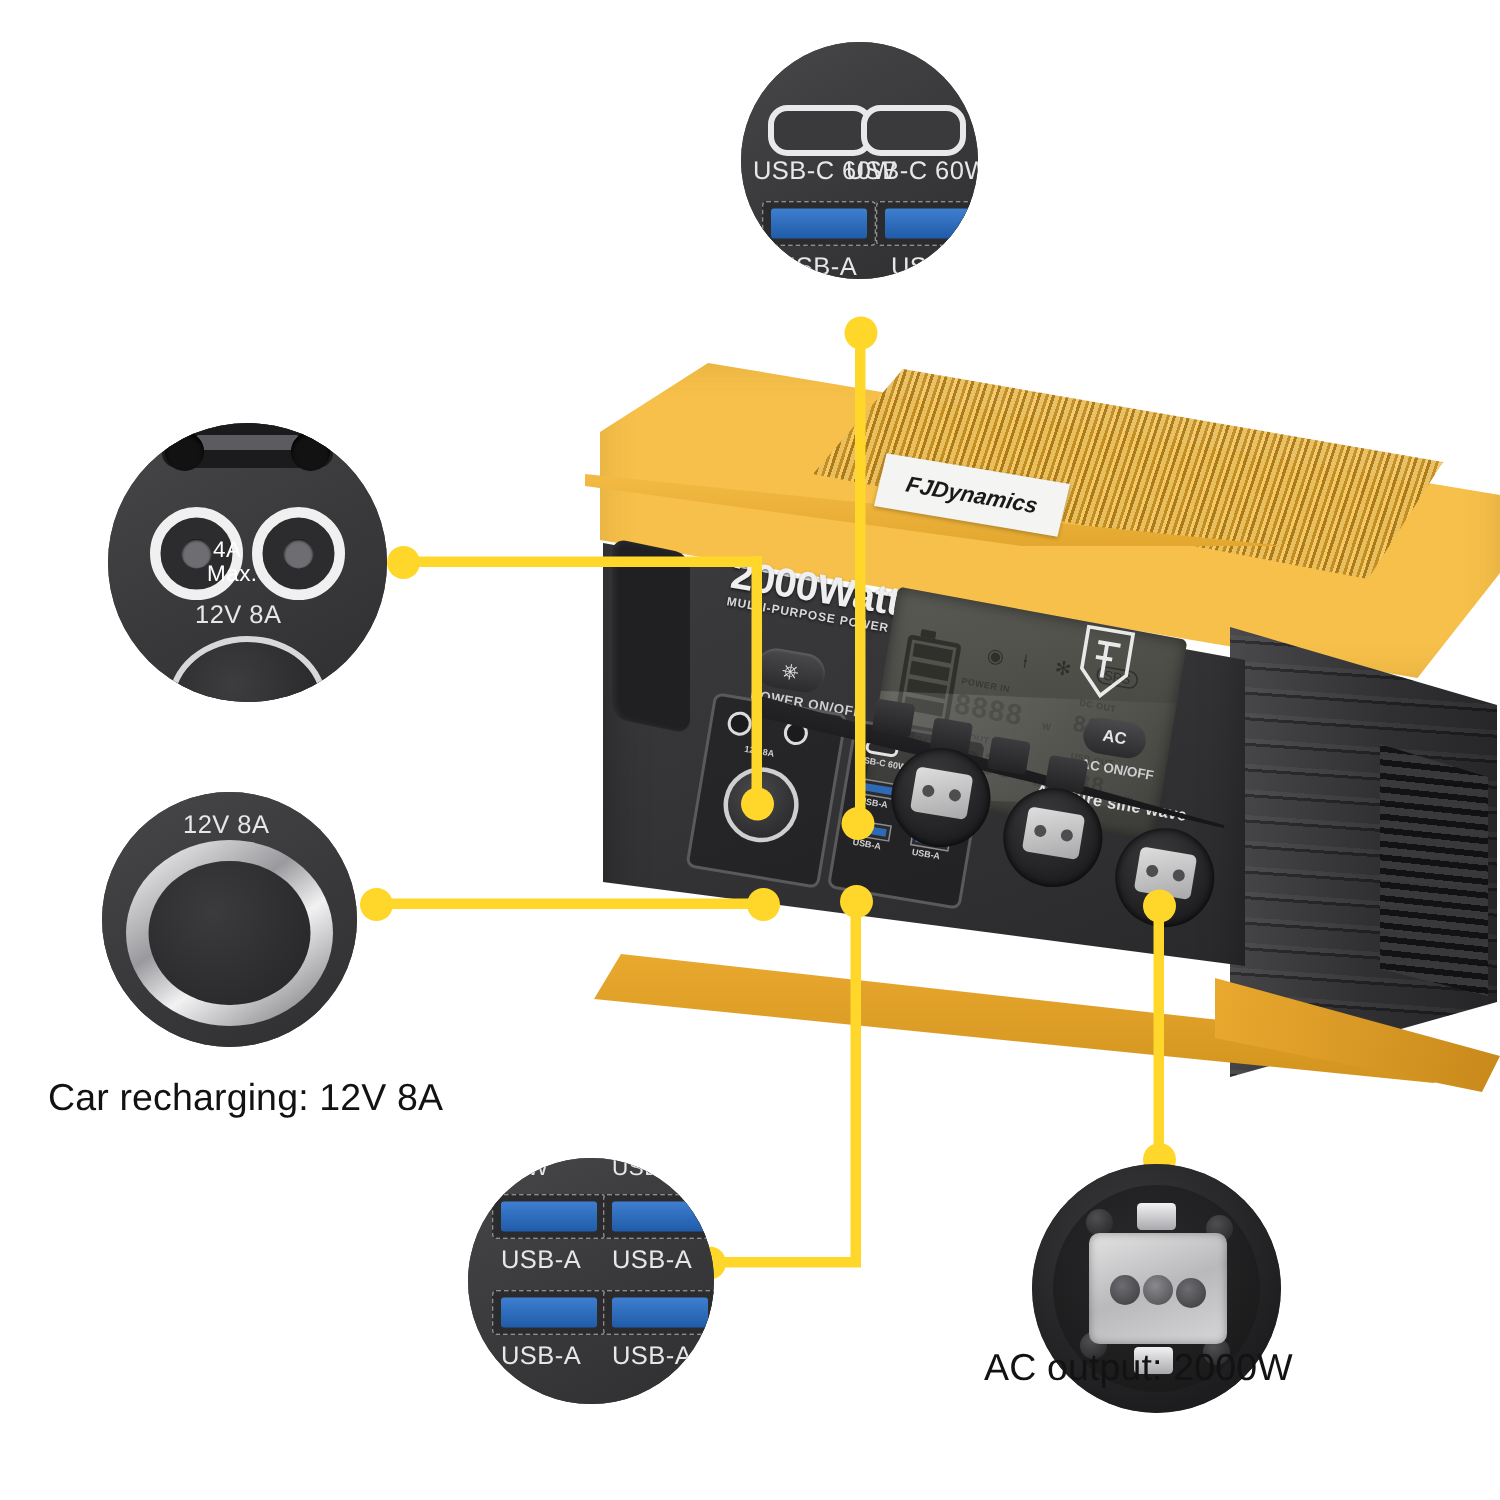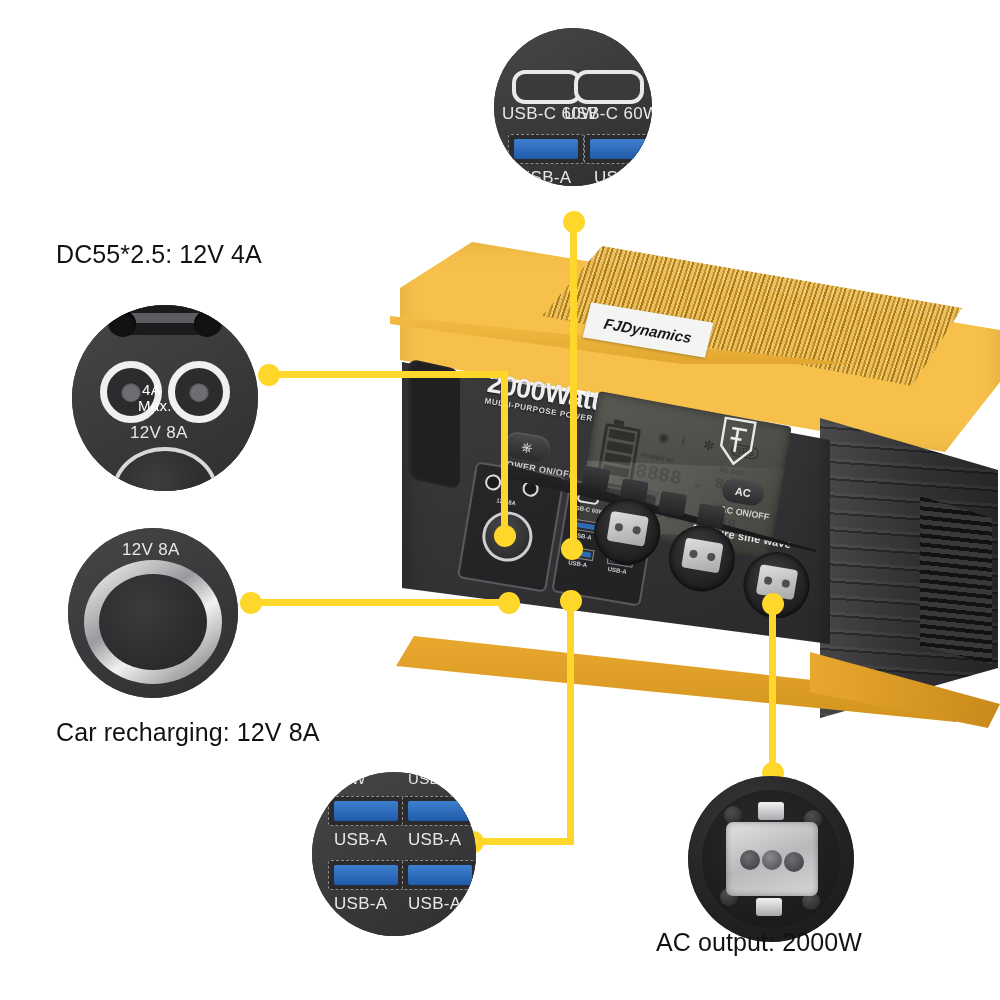--- a/index.html
+++ b/index.html
@@ -372,22 +372,21 @@
     <div class="usba" style="left:14px;top:106px">
         <i></i>
       </div>
     <div class="usba" style="left:90px;top:106px">
         <i></i>
       </div>
     <div class="plabel" style="left:24px;top:140px">USB-A</div>
     <div class="plabel" style="left:100px;top:140px">USB-A</div>
   </div>
 
-  <div class="clabel" style="left:56px;top:240px">DC55*2.5: 12V 4A</div>
-  <div class="bubble" style="left:72px;top:305px;width:186px;height:186px">
+  <div class="bubble" style="left:72px;top:282px;width:186px;height:186px">
     <div class="portface"></div>
     <div class="bracket" style="left:36px;top:-4px;width:114px;height:34px;border-radius:0 0 10px 10px"></div>
     <div class="bracket" style="left:58px;top:8px;width:70px;height:10px;border-radius:3px;background:#5c5c60"></div>
     <div class="screwhole" style="left:38px;top:6px"></div>
     <div class="screwhole" style="left:122px;top:6px"></div>
 
     <div class="barrel" style="left:28px;top:56px"></div>
     <div class="barrel" style="left:96px;top:56px"></div>
     <div class="plabel sm" style="left:70px;top:76px;color:#fff">4A</div>
     <div class="plabel sm" style="left:66px;top:92px;color:#fff">Max.</div>
@@ -399,21 +398,21 @@
 
   <div class="bubble" style="left:68px;top:528px;width:170px;height:170px">
     <div class="portface"></div>
     <div class="plabel" style="left:54px;top:12px">12V 8A</div>
     <div class="carsock" style="left:16px;top:32px;width:138px;height:124px">
       <div class="ring">
           <div class="hole"></div>
         </div>
     </div>
   </div>
-  <div class="clabel" style="left:56px;top:718px">Car recharging: 12V 8A</div>
+  <div class="clabel" style="left:32px;top:718px">Car recharging: 12V 8A</div>
 
   <div class="bubble" style="left:312px;top:772px;width:164px;height:164px">
     <div class="portface"></div>
     <div class="plabel sm" style="left:22px;top:-2px">60W</div>
     <div class="plabel sm" style="left:96px;top:-2px">USB</div>
     <div class="usba" style="left:16px;top:24px">
         <i></i>
       </div>
     <div class="usba" style="left:90px;top:24px">
         <i></i>
@@ -439,15 +438,15 @@
       <div class="scr" style="left:114px;top:116px"></div>
       <div class="clip" style="left:70px;top:26px;width:26px;height:18px"></div>
       <div class="clip" style="left:68px;top:122px;width:26px;height:18px"></div>
       <div class="plate" style="left:38px;top:46px;width:92px;height:74px">
         <div class="ph" style="left:14px;top:28px;width:20px;height:20px"></div>
         <div class="ph" style="left:58px;top:30px;width:20px;height:20px"></div>
         <div class="earth" style="left:36px;top:28px;width:20px;height:20px"></div>
       </div>
     </div>
   </div>
-  <div class="clabel" style="left:656px;top:928px">AC output: 2000W</div>
+  <div class="clabel" style="left:656px;top:898px">AC output: 2000W</div>
 
 </div>
 
 </body></html>

